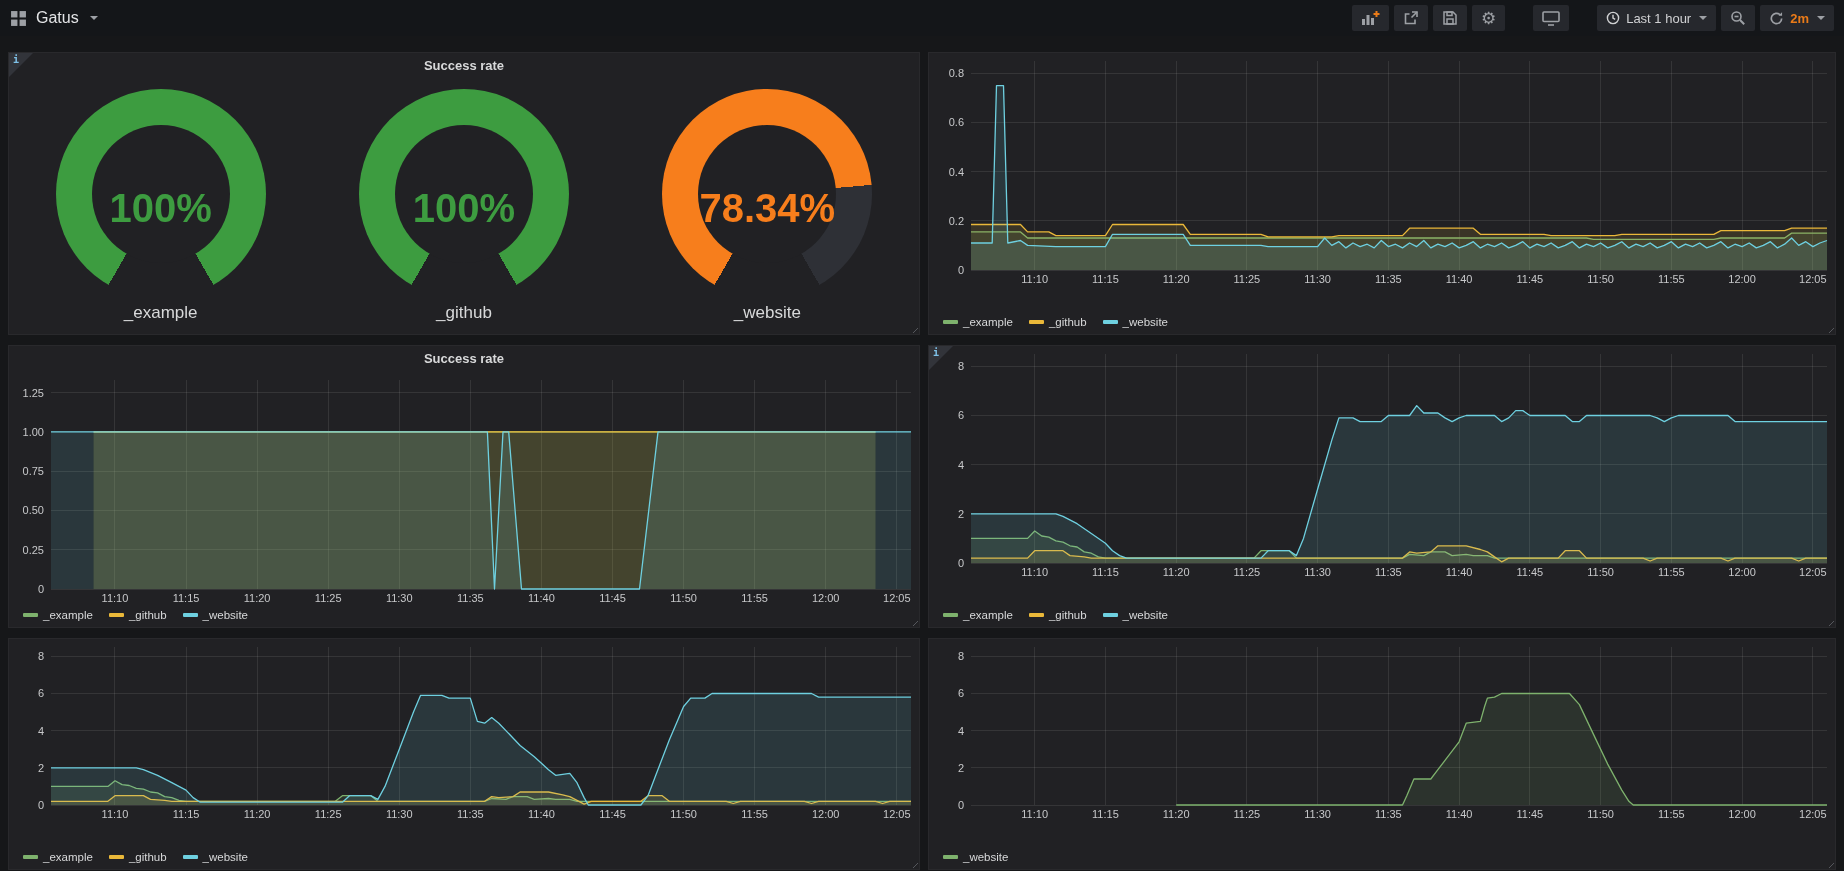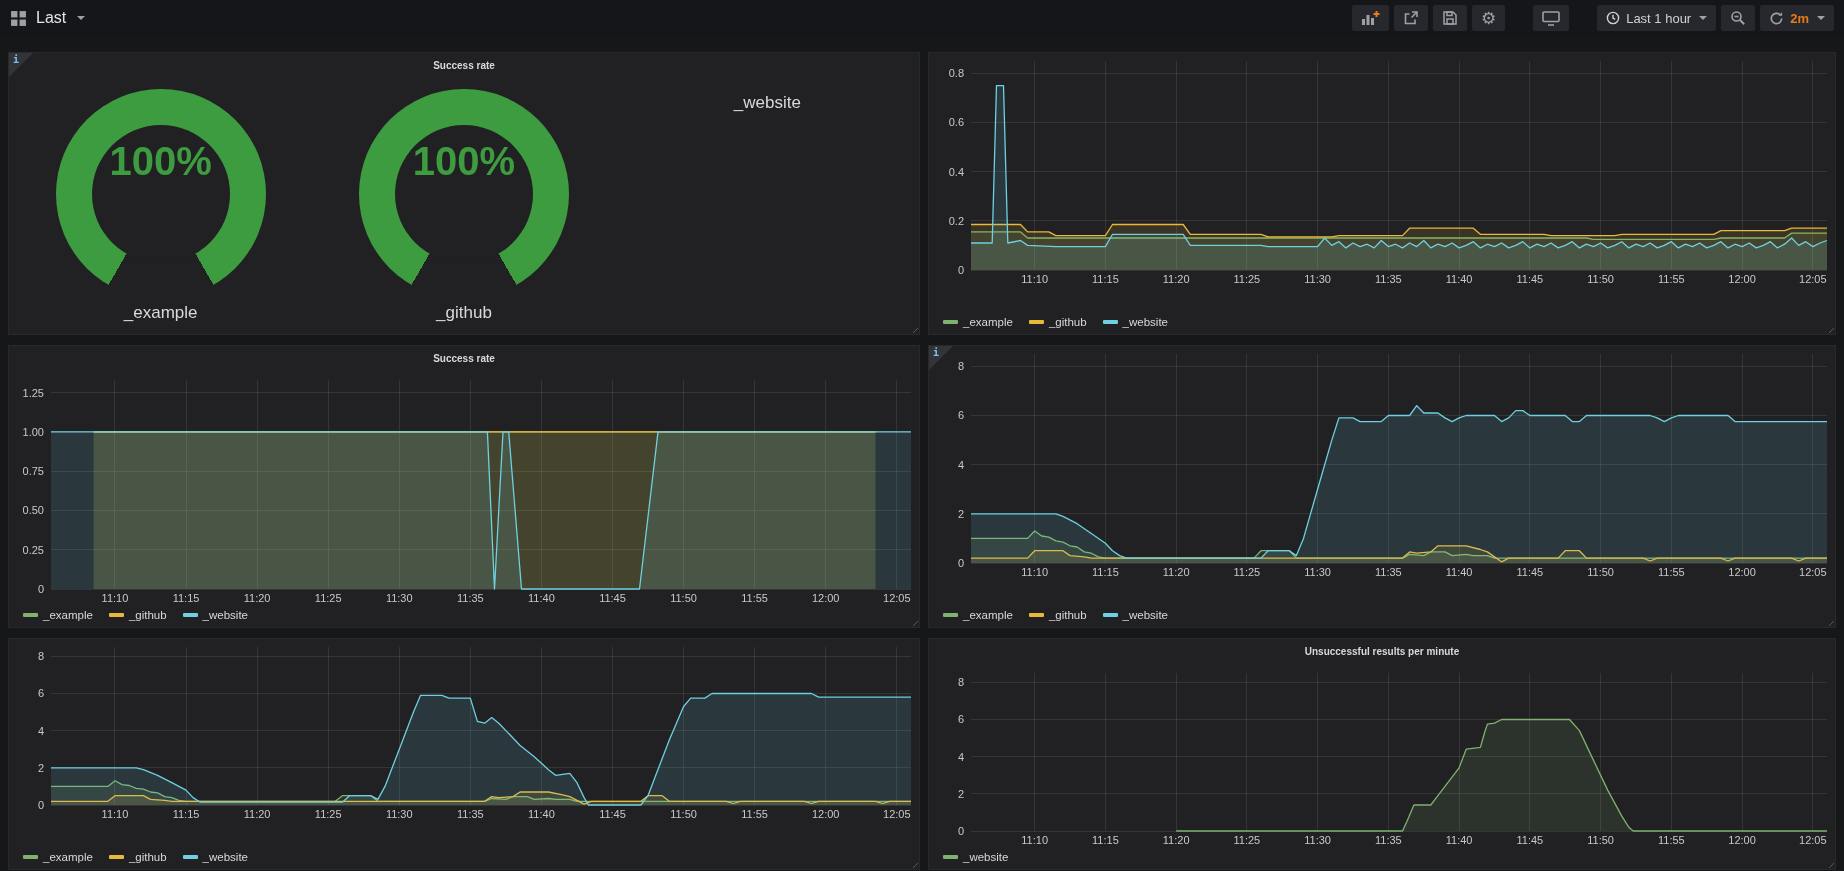--- a/index.html
+++ b/index.html
@@ -36,21 +36,21 @@
   .dashboard {
     display:grid; grid-template-columns:912px 908px;
     grid-template-rows:283px 283px 232px;
     gap:10px 8px; padding:16px 8px 8px 8px;
   }
   .panel {
     background:#212124; border:1px solid rgba(255,255,255,0.04);
     position:relative; display:flex; flex-direction:column; min-height:0;
   }
   .panel-title {
-    height:26px; line-height:26px; text-align:center; font-size:10px;
+    height:26px; line-height:26px; text-align:center; font-size:13px;
     font-weight:700; color:#d8d9da; flex:0 0 auto; cursor:pointer;
   }
   .info-corner {
     position:absolute; top:0; left:0; width:0; height:0;
     border-top:24px solid #32343a; border-right:24px solid transparent; z-index:2;
   }
   .info-corner span {
     position:absolute; top:-23px; left:4px; font-size:10px; font-weight:700;
     color:#7ec1e8; font-family:"DejaVu Sans Mono", monospace;
   }
@@ -61,21 +61,21 @@
   }
   
   .gauge-row {
     flex:1 1 auto; display:flex; justify-content:space-around;
     align-items:flex-start; padding-top:10px;
   }
   .gauge { display:flex; flex-direction:column; align-items:center; width:300px; }
   .ring { width:210px; height:210px; border-radius:50%; position:relative; }
   .hole {
     position:absolute; inset:36px; border-radius:50%; background:#212124;
-    display:flex; justify-content:center;
+    display:flex; align-items:center; justify-content:center;
   }
   .gval { font-size:40px; font-weight:700; transform:translateY(14px); }
   .glabel { margin-top:4px; font-size:17px; color:#d8d9da; }
   
   .chart-host { flex:1 1 auto; min-height:0; position:relative; }
   svg text { fill:#c7c8ca; font-size:11px; font-family:"Liberation Sans", sans-serif; }
   svg line.grid { stroke:rgba(255,255,255,0.09); stroke-width:1; shape-rendering:crispEdges; }
   .legend {
     flex:0 0 20px; display:flex; align-items:center; padding:0 0 4px 14px;
     font-size:11.5px; color:#d8d9da; gap:16px;
@@ -91,21 +91,21 @@
     <span style="display:flex">
       <svg width="17" height="17" viewBox="0 0 16 16">
           <g fill="#9da0a5">
             <rect x="1" y="1" width="6" height="6"></rect>
             <rect x="9" y="1" width="6" height="6"></rect>
             <rect x="1" y="9" width="6" height="6"></rect>
             <rect x="9" y="9" width="6" height="6"></rect>
           </g>
         </svg>
     </span>
-    <span class="dash-title">Last</span>
+    <span class="dash-title">Gatus</span>
     <span class="caret"></span>
   </div>
   <div class="nav-right">
     <div class="navbtn">
       <svg width="19" height="16" viewBox="0 0 19 16">
           <g fill="#9da0a5">
             <rect x="1" y="9" width="3" height="6"></rect>
             <rect x="5.5" y="5" width="3" height="10"></rect>
             <rect x="10" y="8" width="3" height="7"></rect>
           </g>
@@ -182,20 +182,25 @@
   </div>
         <div class="gauge">
     <div class="ring" style="background:conic-gradient(from 210deg, #3d9c40 0deg 300.0deg, #2e3036 300.0deg 300deg, transparent 300deg 360deg)">
       <div class="hole">
         <span class="gval" style="color:#3d9c40">100%</span>
       </div>
     </div>
     <div class="glabel">_github</div>
   </div>
         <div class="gauge">
+    <div class="ring" style="background:conic-gradient(from 210deg, #f77e1c 0deg 235.0deg, #2e3036 235.0deg 300deg, transparent 300deg 360deg)">
+      <div class="hole">
+        <span class="gval" style="color:#f77e1c">78.34%</span>
+      </div>
+    </div>
     <div class="glabel">_website</div>
   </div>
       </div>
     <div class="resize-handle"></div>
   </section>
 
   <section class="panel">
     <div class="chart-host"><svg width="906" height="235">
           <line class="grid" x1="105.6694214876033" y1="8" x2="105.6694214876033" y2="217"></line>
           <text x="105.6694214876033" y="230" text-anchor="middle">11:10</text>
@@ -435,21 +440,20 @@
      </span>
         <span class="legend-item">
        <span class="swatch" style="background:#6ED0E0"></span>
        <span>_website</span>
      </span>
       </div>
     <div class="resize-handle"></div>
   </section>
 
   <section class="panel">
-    <div class="panel-title">Unsuccessful results per minute</div>
     <div class="chart-host"><svg width="906" height="184">
           <line class="grid" x1="105.6694214876033" y1="8" x2="105.6694214876033" y2="166"></line>
           <text x="105.6694214876033" y="179" text-anchor="middle">11:10</text>
           <line class="grid" x1="176.41322314049586" y1="8" x2="176.41322314049586" y2="166"></line>
           <text x="176.41322314049586" y="179" text-anchor="middle">11:15</text>
           <line class="grid" x1="247.15702479338844" y1="8" x2="247.15702479338844" y2="166"></line>
           <text x="247.15702479338844" y="179" text-anchor="middle">11:20</text>
           <line class="grid" x1="317.900826446281" y1="8" x2="317.900826446281" y2="166"></line>
           <text x="317.900826446281" y="179" text-anchor="middle">11:25</text>
           <line class="grid" x1="388.64462809917353" y1="8" x2="388.64462809917353" y2="166"></line>

